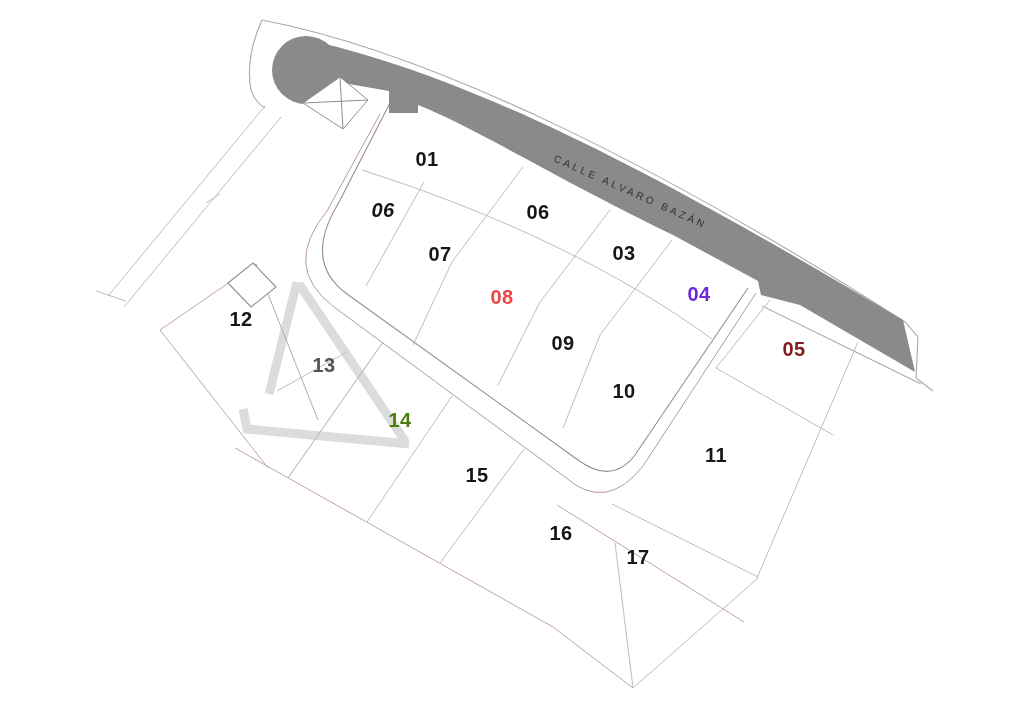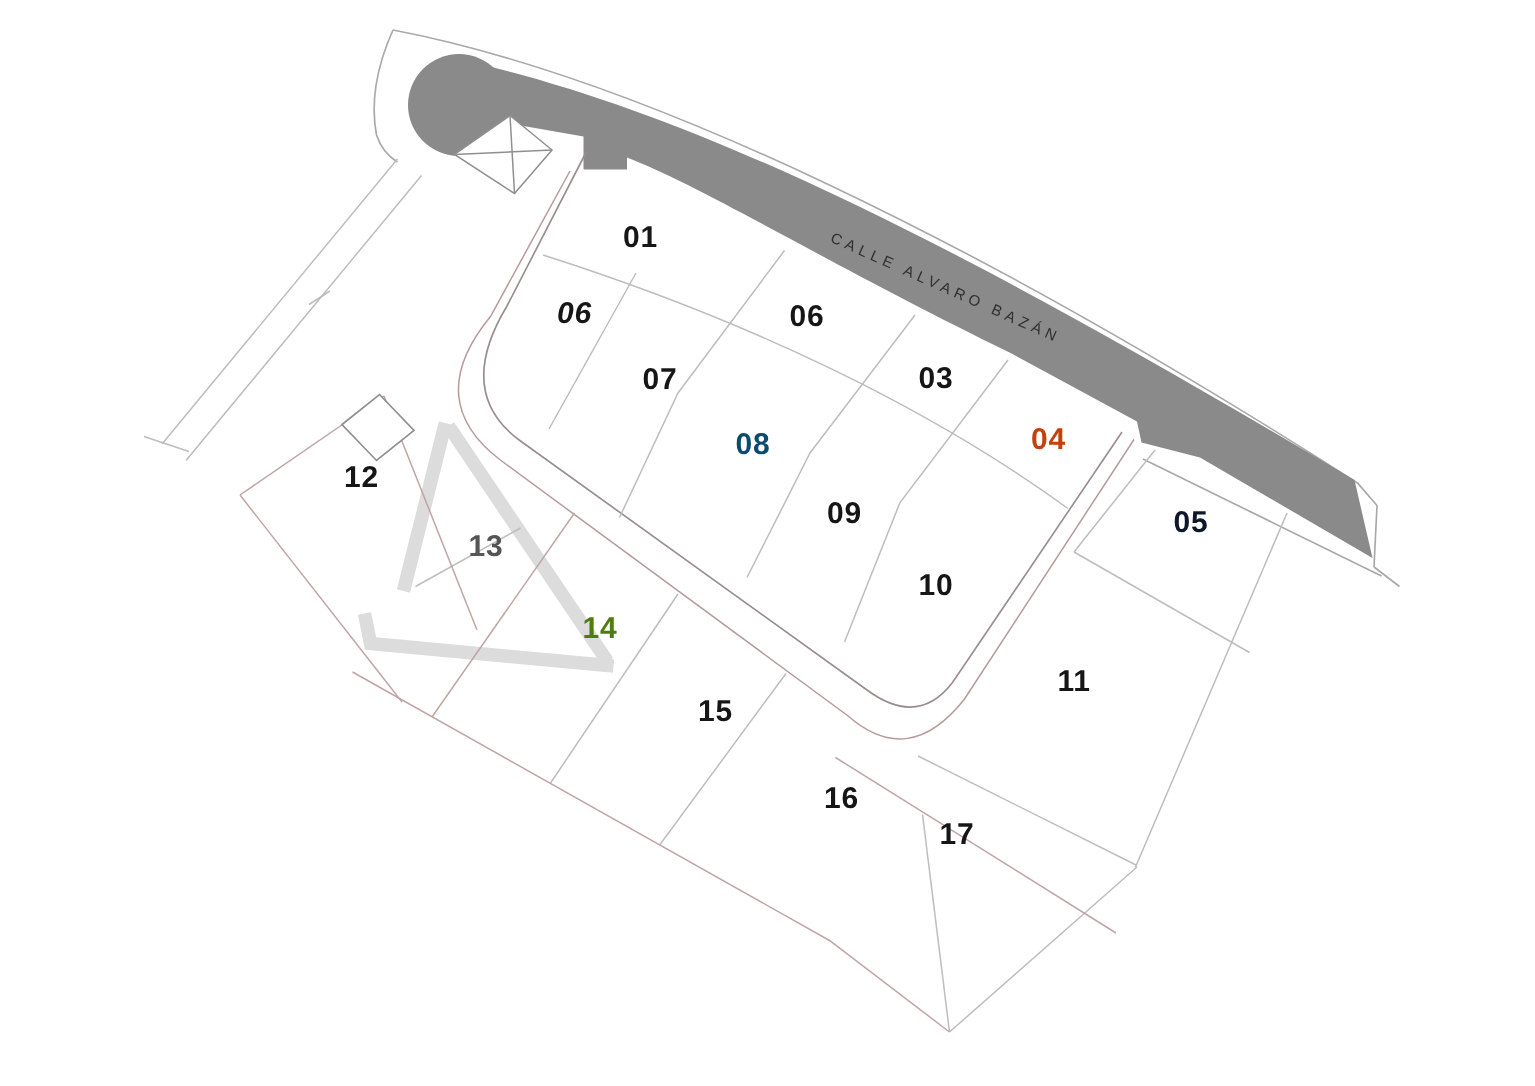--- a/index.html
+++ b/index.html
@@ -101,25 +101,25 @@
       <polygon points="228,283 253,263 276,287 251,307"></polygon>
     </g>
 
     <text class="street-text" transform="translate(553,161) rotate(24)" fill="#303030">CALLE ALVARO BAZÁN</text>
   </svg>
 
   <div id="lot-layer">
       <div class="lot-label" style="left: 427px; top: 143px; color: rgb(22, 22, 22);">01</div>
       <div class="lot-label" style="left: 538px; top: 196px; color: rgb(22, 22, 22);">06</div>
       <div class="lot-label" style="left: 624px; top: 237px; color: rgb(22, 22, 22);">03</div>
-      <div class="lot-label" style="left: 699px; top: 278px; color: #c2410c;">04</div>
-      <div class="lot-label" style="left: 794px; top: 333px; color: #0f172a;">05</div>
+      <div class="lot-label" style="left: 699px; top: 278px; color: #6d28d9;">04</div>
+      <div class="lot-label" style="left: 794px; top: 333px; color: #7f1d1d;">05</div>
       <div class="lot-label" style="left: 383px; top: 194px; color: rgb(22, 22, 22); font-style: italic;">06</div>
       <div class="lot-label" style="left: 440px; top: 238px; color: rgb(22, 22, 22);">07</div>
-      <div class="lot-label" style="left: 502px; top: 281px; color: #0c4a6e;">08</div>
+      <div class="lot-label" style="left: 502px; top: 281px; color: #ef4444;">08</div>
       <div class="lot-label" style="left: 563px; top: 327px; color: rgb(22, 22, 22);">09</div>
       <div class="lot-label" style="left: 624px; top: 375px; color: rgb(22, 22, 22);">10</div>
       <div class="lot-label" style="left: 716px; top: 439px; color: rgb(22, 22, 22);">11</div>
       <div class="lot-label" style="left: 241px; top: 303px; color: rgb(22, 22, 22); text-align: center;">12</div>
       <div class="lot-label" style="left: 324px; top: 349px; color: rgb(85, 85, 85); text-align: right;">13</div>
       <div class="lot-label" style="left: 400px; top: 404px; color: #4d7c0f;">14</div>
       <div class="lot-label" style="left: 477px; top: 459px; color: rgb(22, 22, 22);">15</div>
       <div class="lot-label" style="left: 549px; top: 517px; color: rgb(22, 22, 22); margin-left: 12px;">16</div>
       <div class="lot-label" style="left: 638px; top: 541px; color: rgb(22, 22, 22);">17</div>
     </div>

